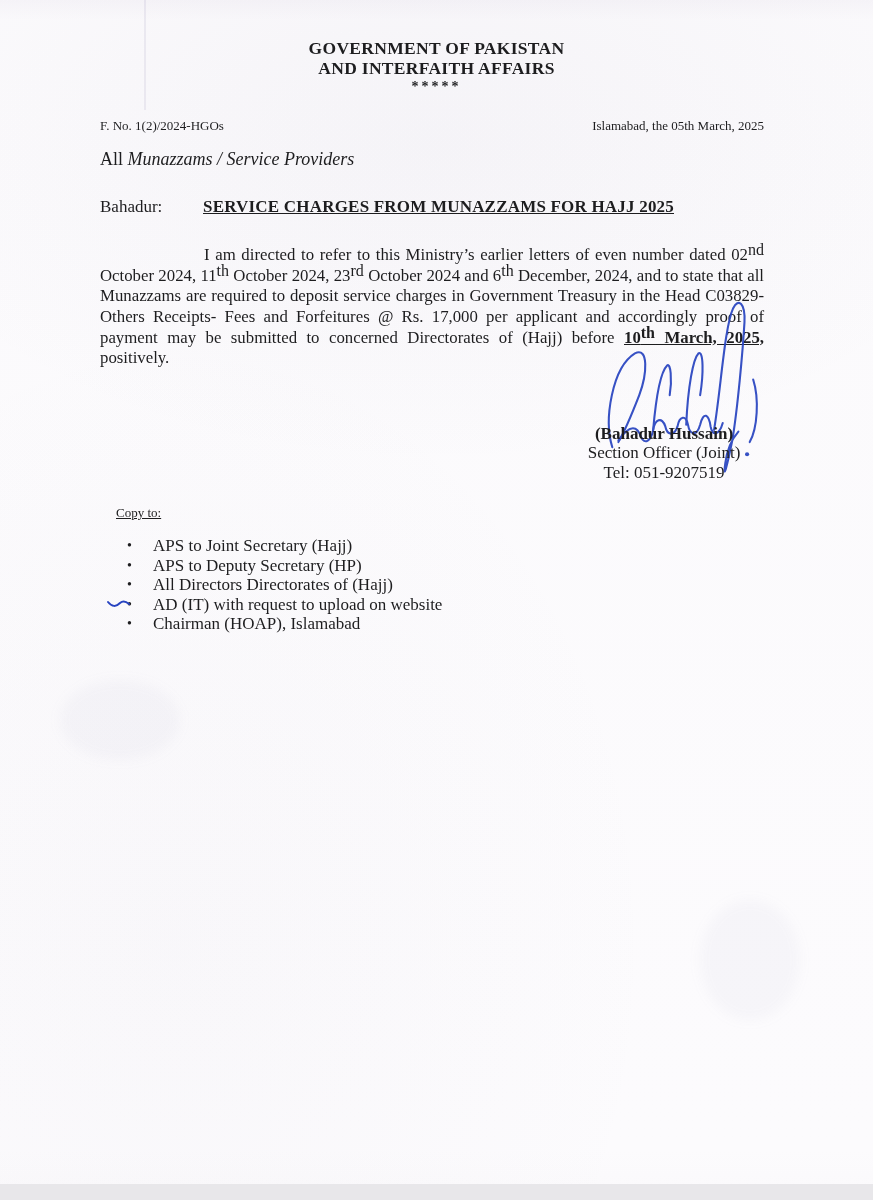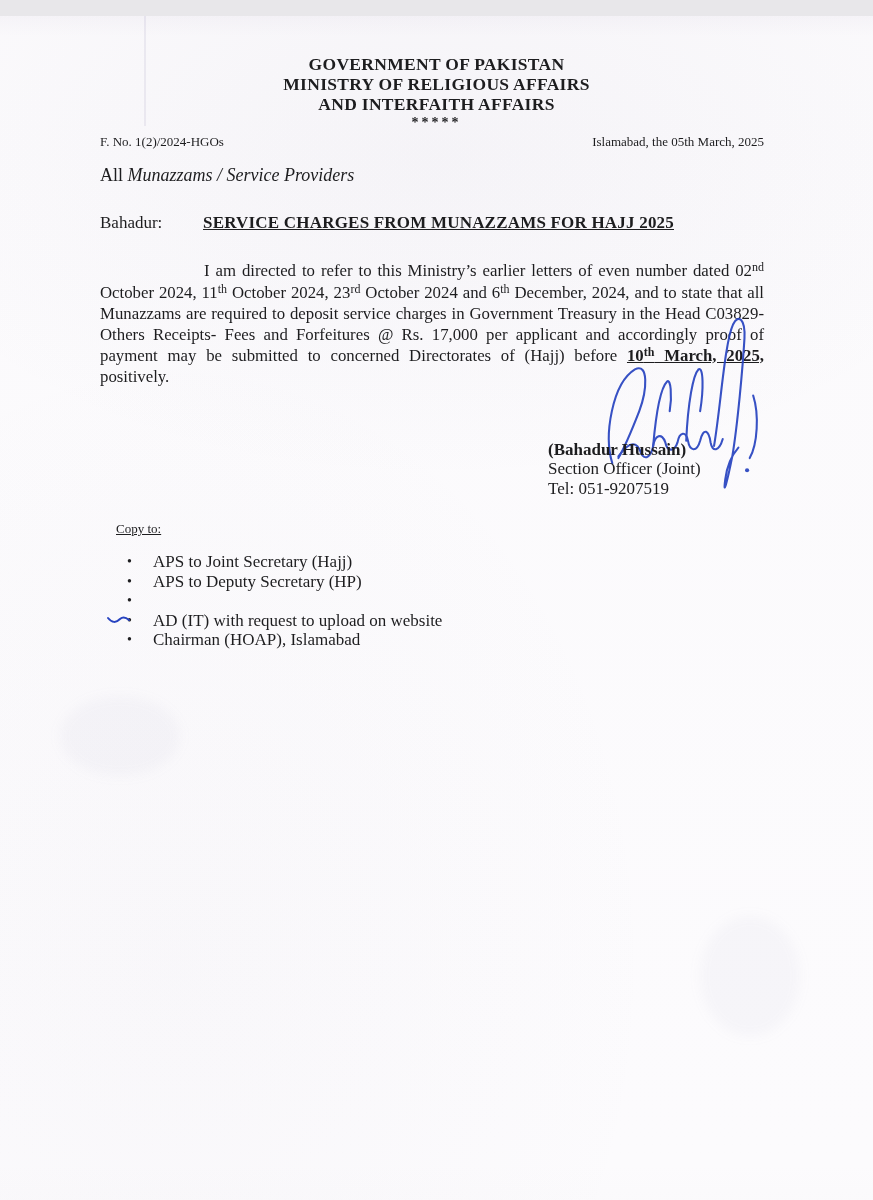--- a/index.html
+++ b/index.html
@@ -1,19 +1,19 @@
 <!DOCTYPE html>
 <html><head>
 <meta charset="utf-8">
 <style>
   html,body{margin:0;padding:0;background:#e8e7ea;}
   .page{
     position:relative;
     width:873px;height:1184px;
-    margin:16px auto;
+    margin:0 auto;
     background:
       radial-gradient(900px 500px at 50% 12%, rgba(130,120,160,0.05), transparent 65%),
       radial-gradient(700px 900px at 20% 80%, rgba(140,130,160,0.03), transparent 70%),
       linear-gradient(180deg, #f6f4f8 0px, #fbfafc 20px, #fcfbfd 1150px, #faf9fb 1200px);
     font-family:"Liberation Serif", serif;
     color:var(--ink,#1d1d1f);
     overflow:hidden;
   }
   .streak{position:absolute;left:144px;top:0;width:2px;height:110px;background:rgba(150,140,185,0.14);}
   .smudge{position:absolute;border-radius:50%;background:rgba(140,130,170,0.05);filter:blur(6px);}
@@ -26,46 +26,45 @@
     justify-content:space-between;font-size:13px;}
   .addressee{position:absolute;top:149px;left:100px;font-size:18px;}
   .addressee .ital{font-style:italic;}
 
   .subjectrow{position:absolute;top:197px;left:100px;width:664px;display:flex;font-size:17px;}
   .subject-label{width:103px;flex:none;}
   .subject-text{font-weight:bold;text-decoration:underline;letter-spacing:0.2px;}
 
   .bodypara{position:absolute;top:228px;left:100px;width:664px;
     font-size:16.8px;line-height:20.7px;text-align:justify;text-indent:104px;}
-  .sup{font-size:12px;position:relative;top:-5px;}
+  .sup{font-size:16px;position:relative;top:-5px;}
   .bu{font-weight:bold;text-decoration:underline;}
 
   .sig-ink{position:absolute;left:578px;top:296px;width:206px;height:200px;pointer-events:none;}
-  .sigblock{position:absolute;top:424px;left:548px;width:232px;
+  .sigblock{position:absolute;top:424px;left:548px;width:232px;text-align:center;
     font-size:17px;line-height:19.3px;}
   .sig-name{font-weight:bold;}
 
   .copylabel{position:absolute;top:505px;left:116px;font-size:13px;text-decoration:underline;}
   .copylist{position:absolute;top:536px;left:127px;font-size:17px;}
   .copylist .item{display:flex;line-height:19.6px;}
   .bullet{width:26px;flex:none;font-size:14px;}
   .pen-tick{position:absolute;left:105px;top:595px;width:32px;height:18px;}
 </style>
 </head>
 <body>
 
 <div class="page" style="--ink: #1d1d1f;">
 
   <div class="streak"></div>
   <div class="smudge" style="left:60px;top:680px;width:120px;height:80px;"></div>
   <div class="smudge" style="left:700px;top:900px;width:100px;height:120px;"></div>
 
   <div class="header">
     <div>GOVERNMENT OF PAKISTAN</div>
-    <div>MINISTRY OF RELIGIOUS AFFAIRS</div>
     <div>AND INTERFAITH AFFAIRS</div>
     <div class="stars">*****</div>
   </div>
 
   <div class="refrow">
     <span>F. No. 1(2)/2024-HGOs</span>
     <span>Islamabad, the 05th March, 2025</span>
   </div>
 
   <div class="addressee">
@@ -103,20 +102,21 @@
     <div class="item">
       <span class="bullet">•</span>
       <span>APS to Joint Secretary (Hajj)</span>
     </div>
     <div class="item">
       <span class="bullet">•</span>
       <span>APS to Deputy Secretary (HP)</span>
     </div>
     <div class="item">
       <span class="bullet">•</span>
+      <span>All Directors Directorates of (Hajj)</span>
     </div>
     <div class="item">
       <span class="bullet">•</span>
       <span>AD (IT) with request to upload on website</span>
     </div>
     <div class="item">
       <span class="bullet">•</span>
       <span>Chairman (HOAP), Islamabad</span>
     </div>
   </div>

